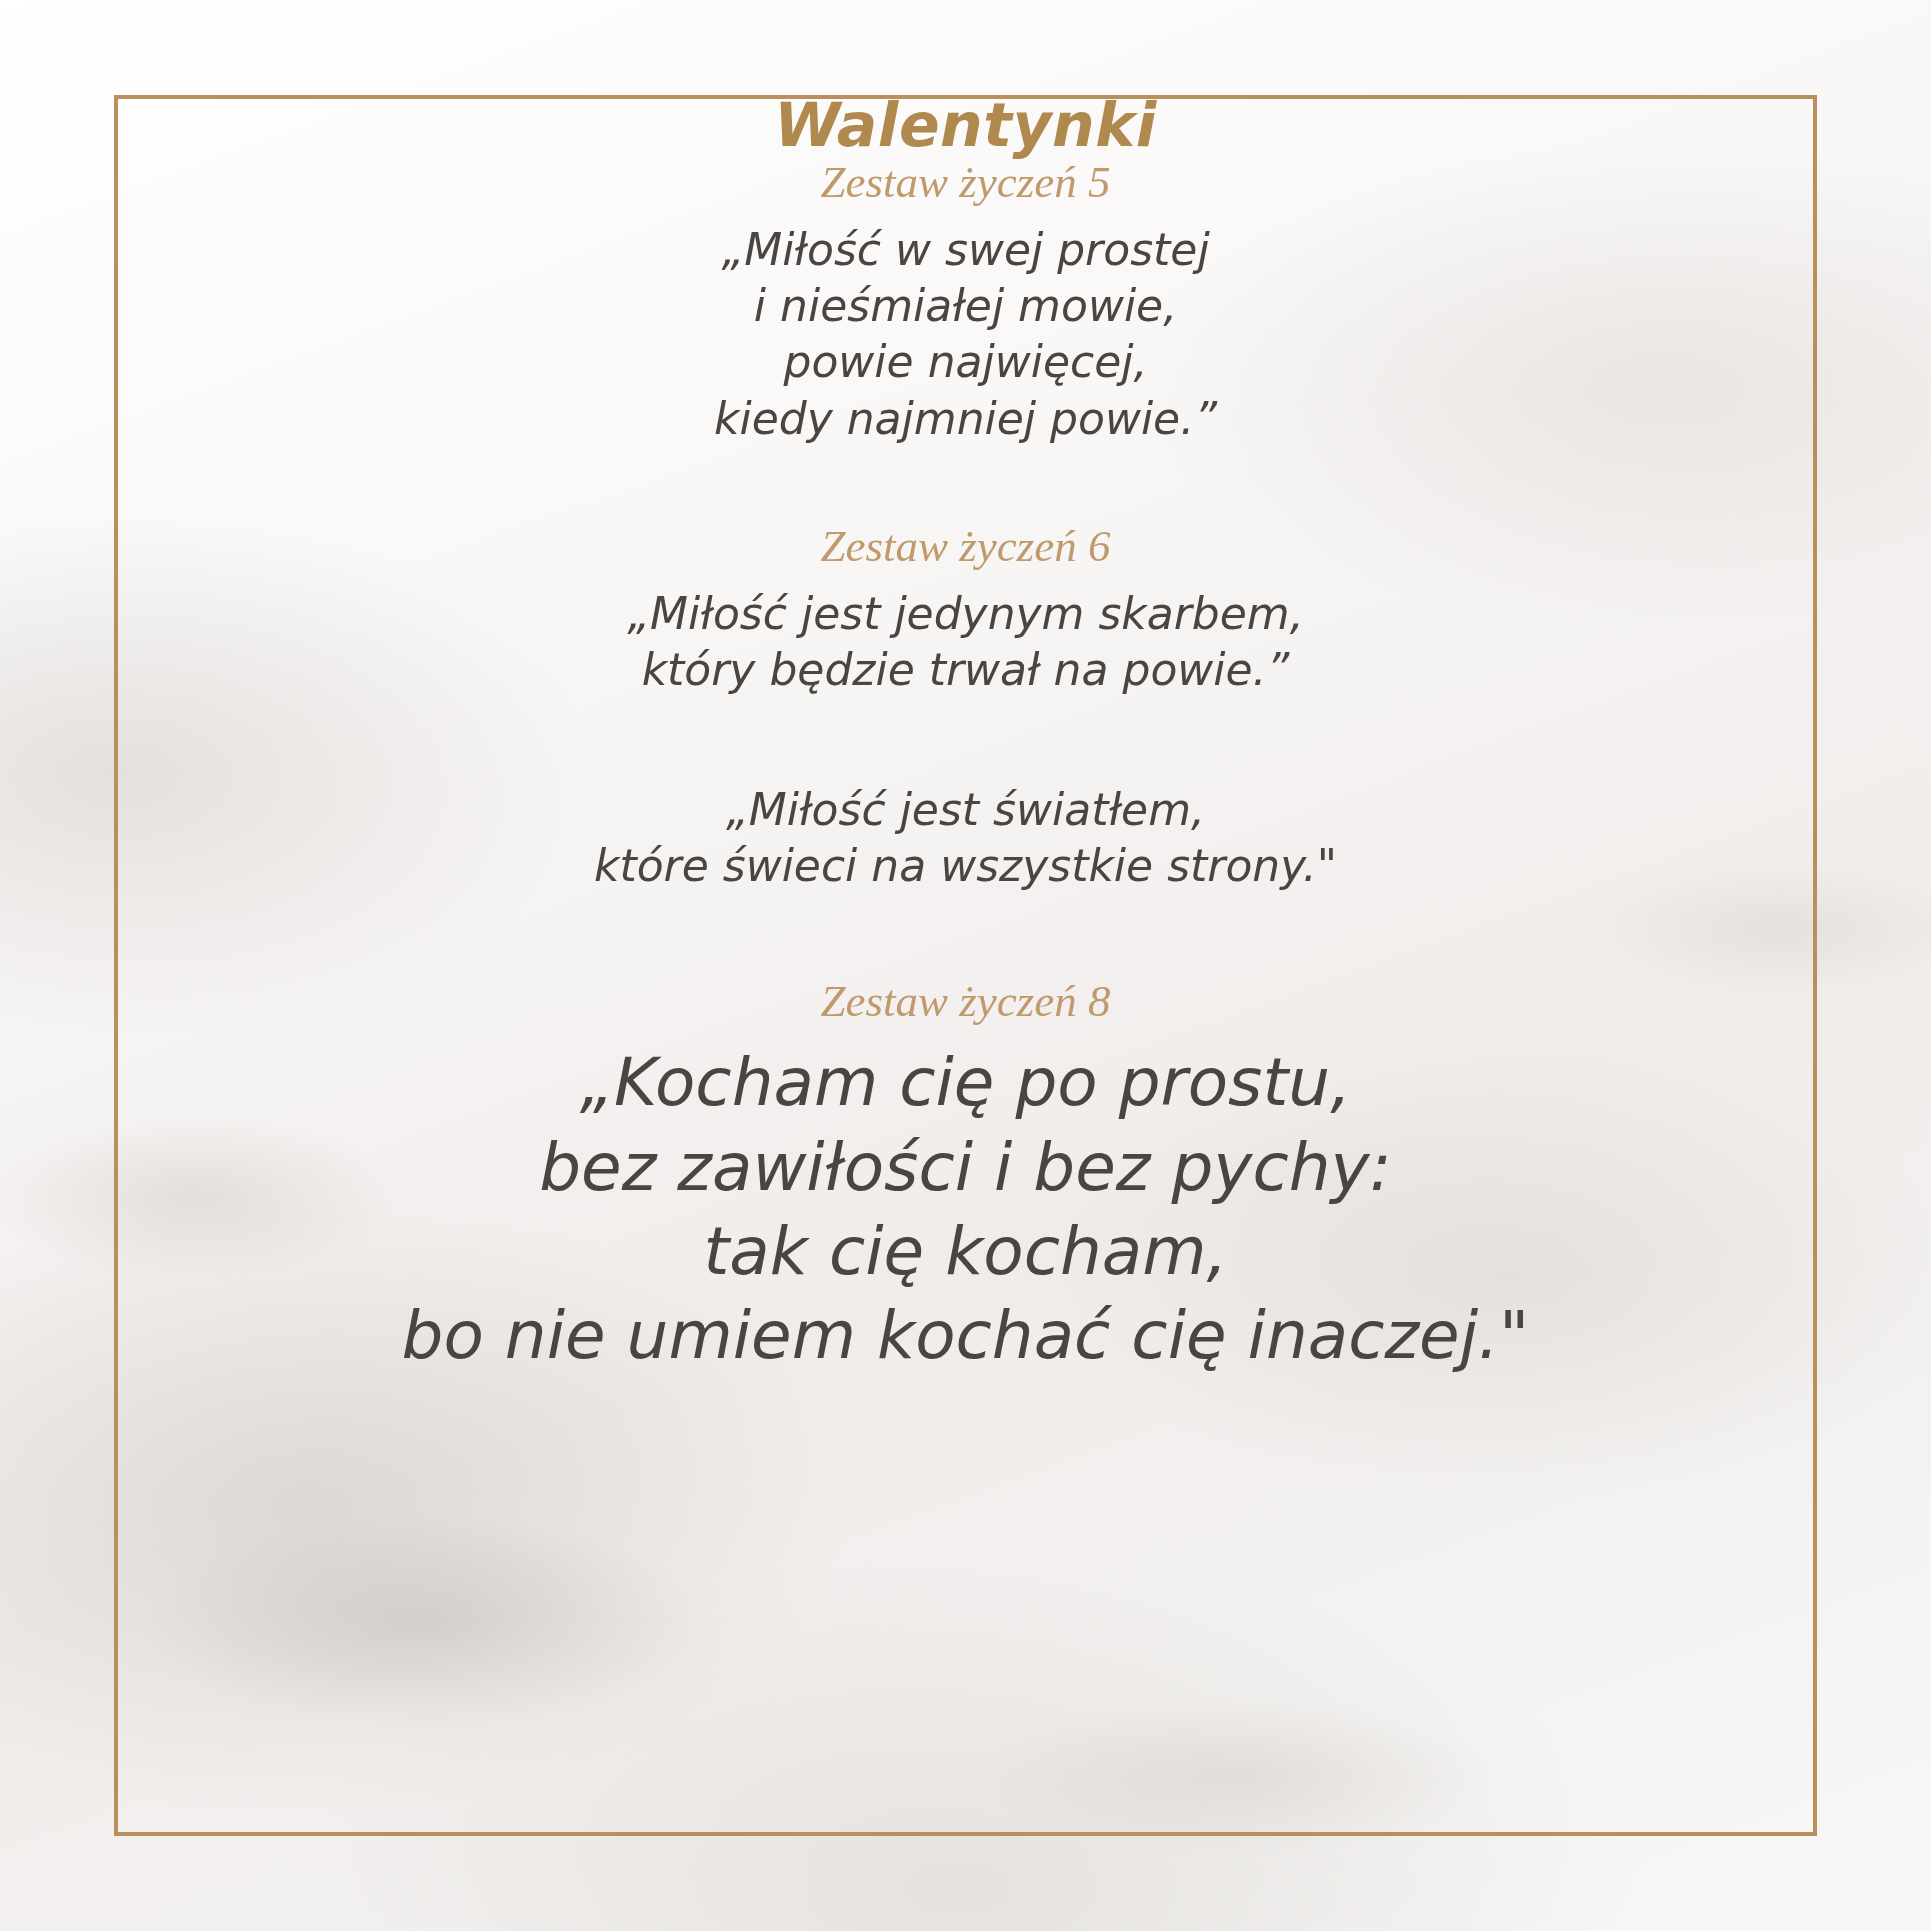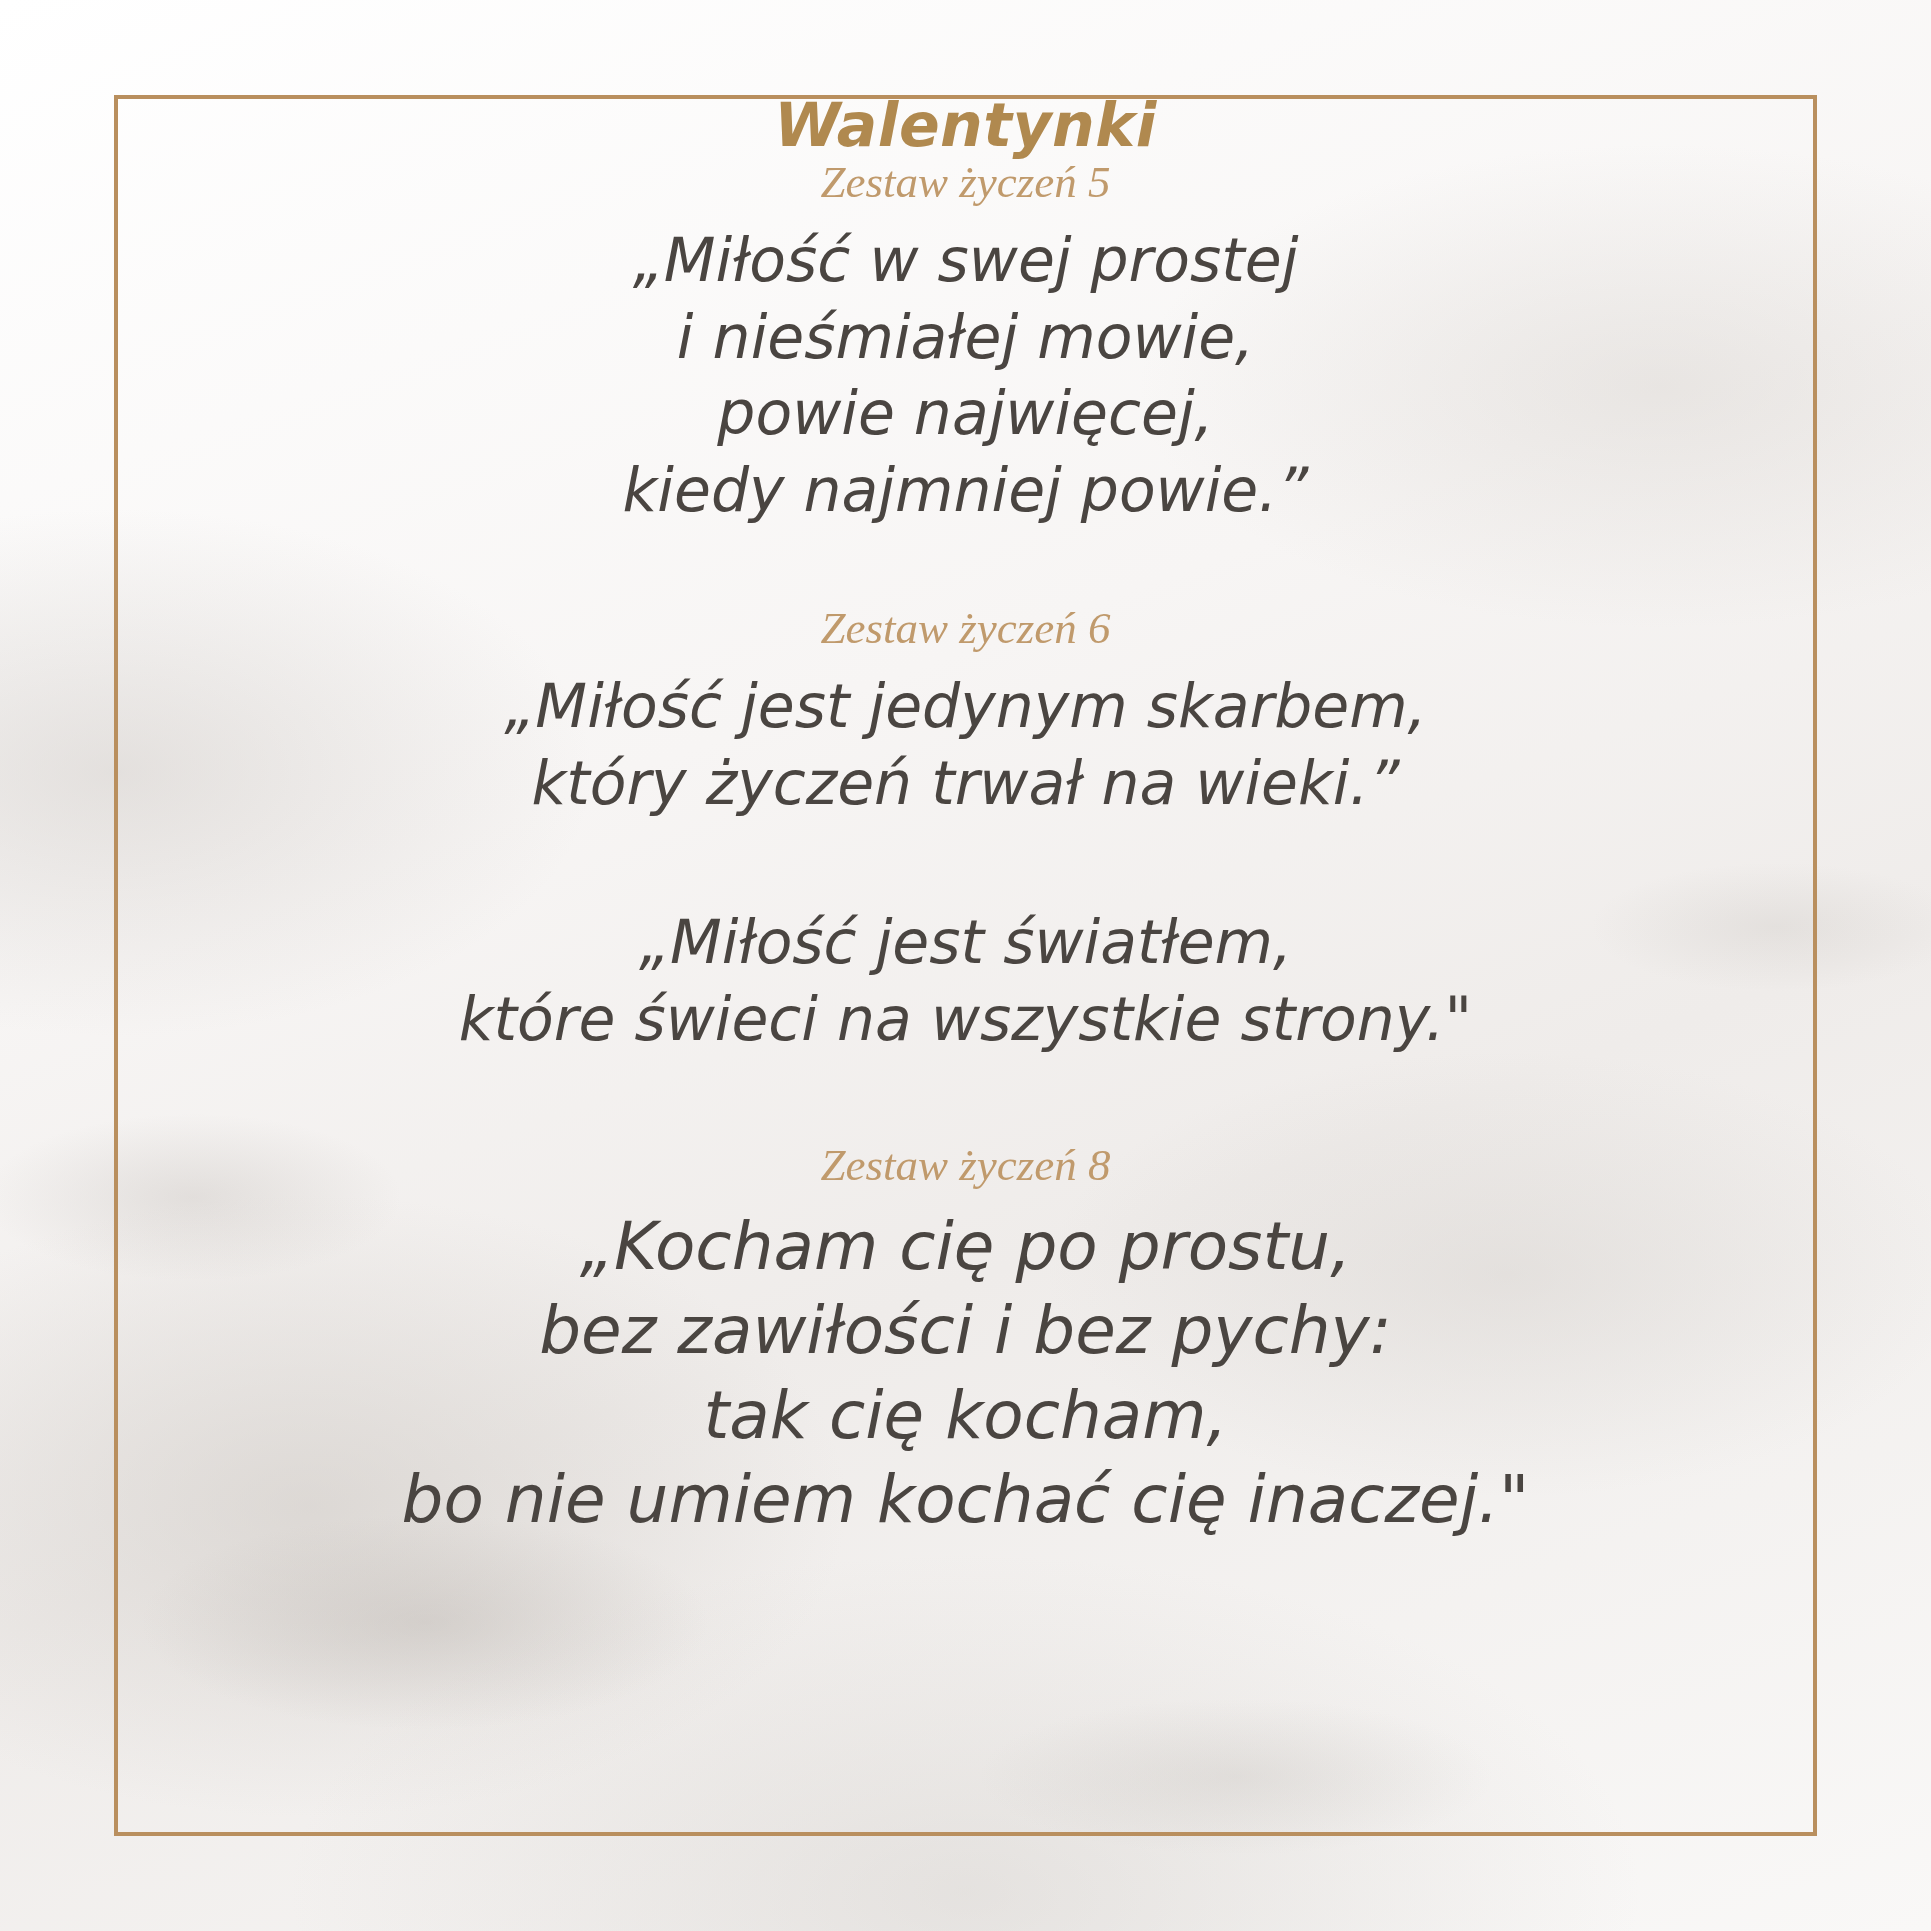--- a/index.html
+++ b/index.html
@@ -103,21 +103,21 @@
     font-family: Liberation Serif, serif;
     font-style: italic;
     font-size: 45px;
     line-height: 1.25;
     margin-bottom: 11.6px;
   }
   .block-quote {
     color: #4a4541;
     font-family: "DejaVu Sans", sans-serif;
     font-style: italic;
-    font-size: 60px;
+    font-size: 44px;
     line-height: 1.28;
     white-space: pre-line;
   }
   .block-quote.big {
     font-size: 66px;
   }
   .sp-1 { margin-bottom: 71px; }
   .sp-2 { margin-bottom: 83px; }
   .sp-3 { margin-bottom: 79px; }
 </style>
@@ -138,21 +138,21 @@
       <div class="block-label">Zestaw życzeń 5</div>
       <div class="block-quote">„Miłość w swej prostej
 i nieśmiałej mowie,
 powie najwięcej,
 kiedy najmniej powie.”</div>
     </div>
 
     <div class="block sp-2">
       <div class="block-label">Zestaw życzeń 6</div>
       <div class="block-quote">„Miłość jest jedynym skarbem,
-który życzeń trwał na wieki.”</div>
+który będzie trwał na powie.”</div>
     </div>
 
     <div class="block sp-3">
       <div class="block-quote">„Miłość jest światłem,
 które świeci na wszystkie strony."</div>
     </div>
 
     <div class="block">
       <div class="block-label">Zestaw życzeń 8</div>
       <div class="block-quote big">„Kocham cię po prostu,

